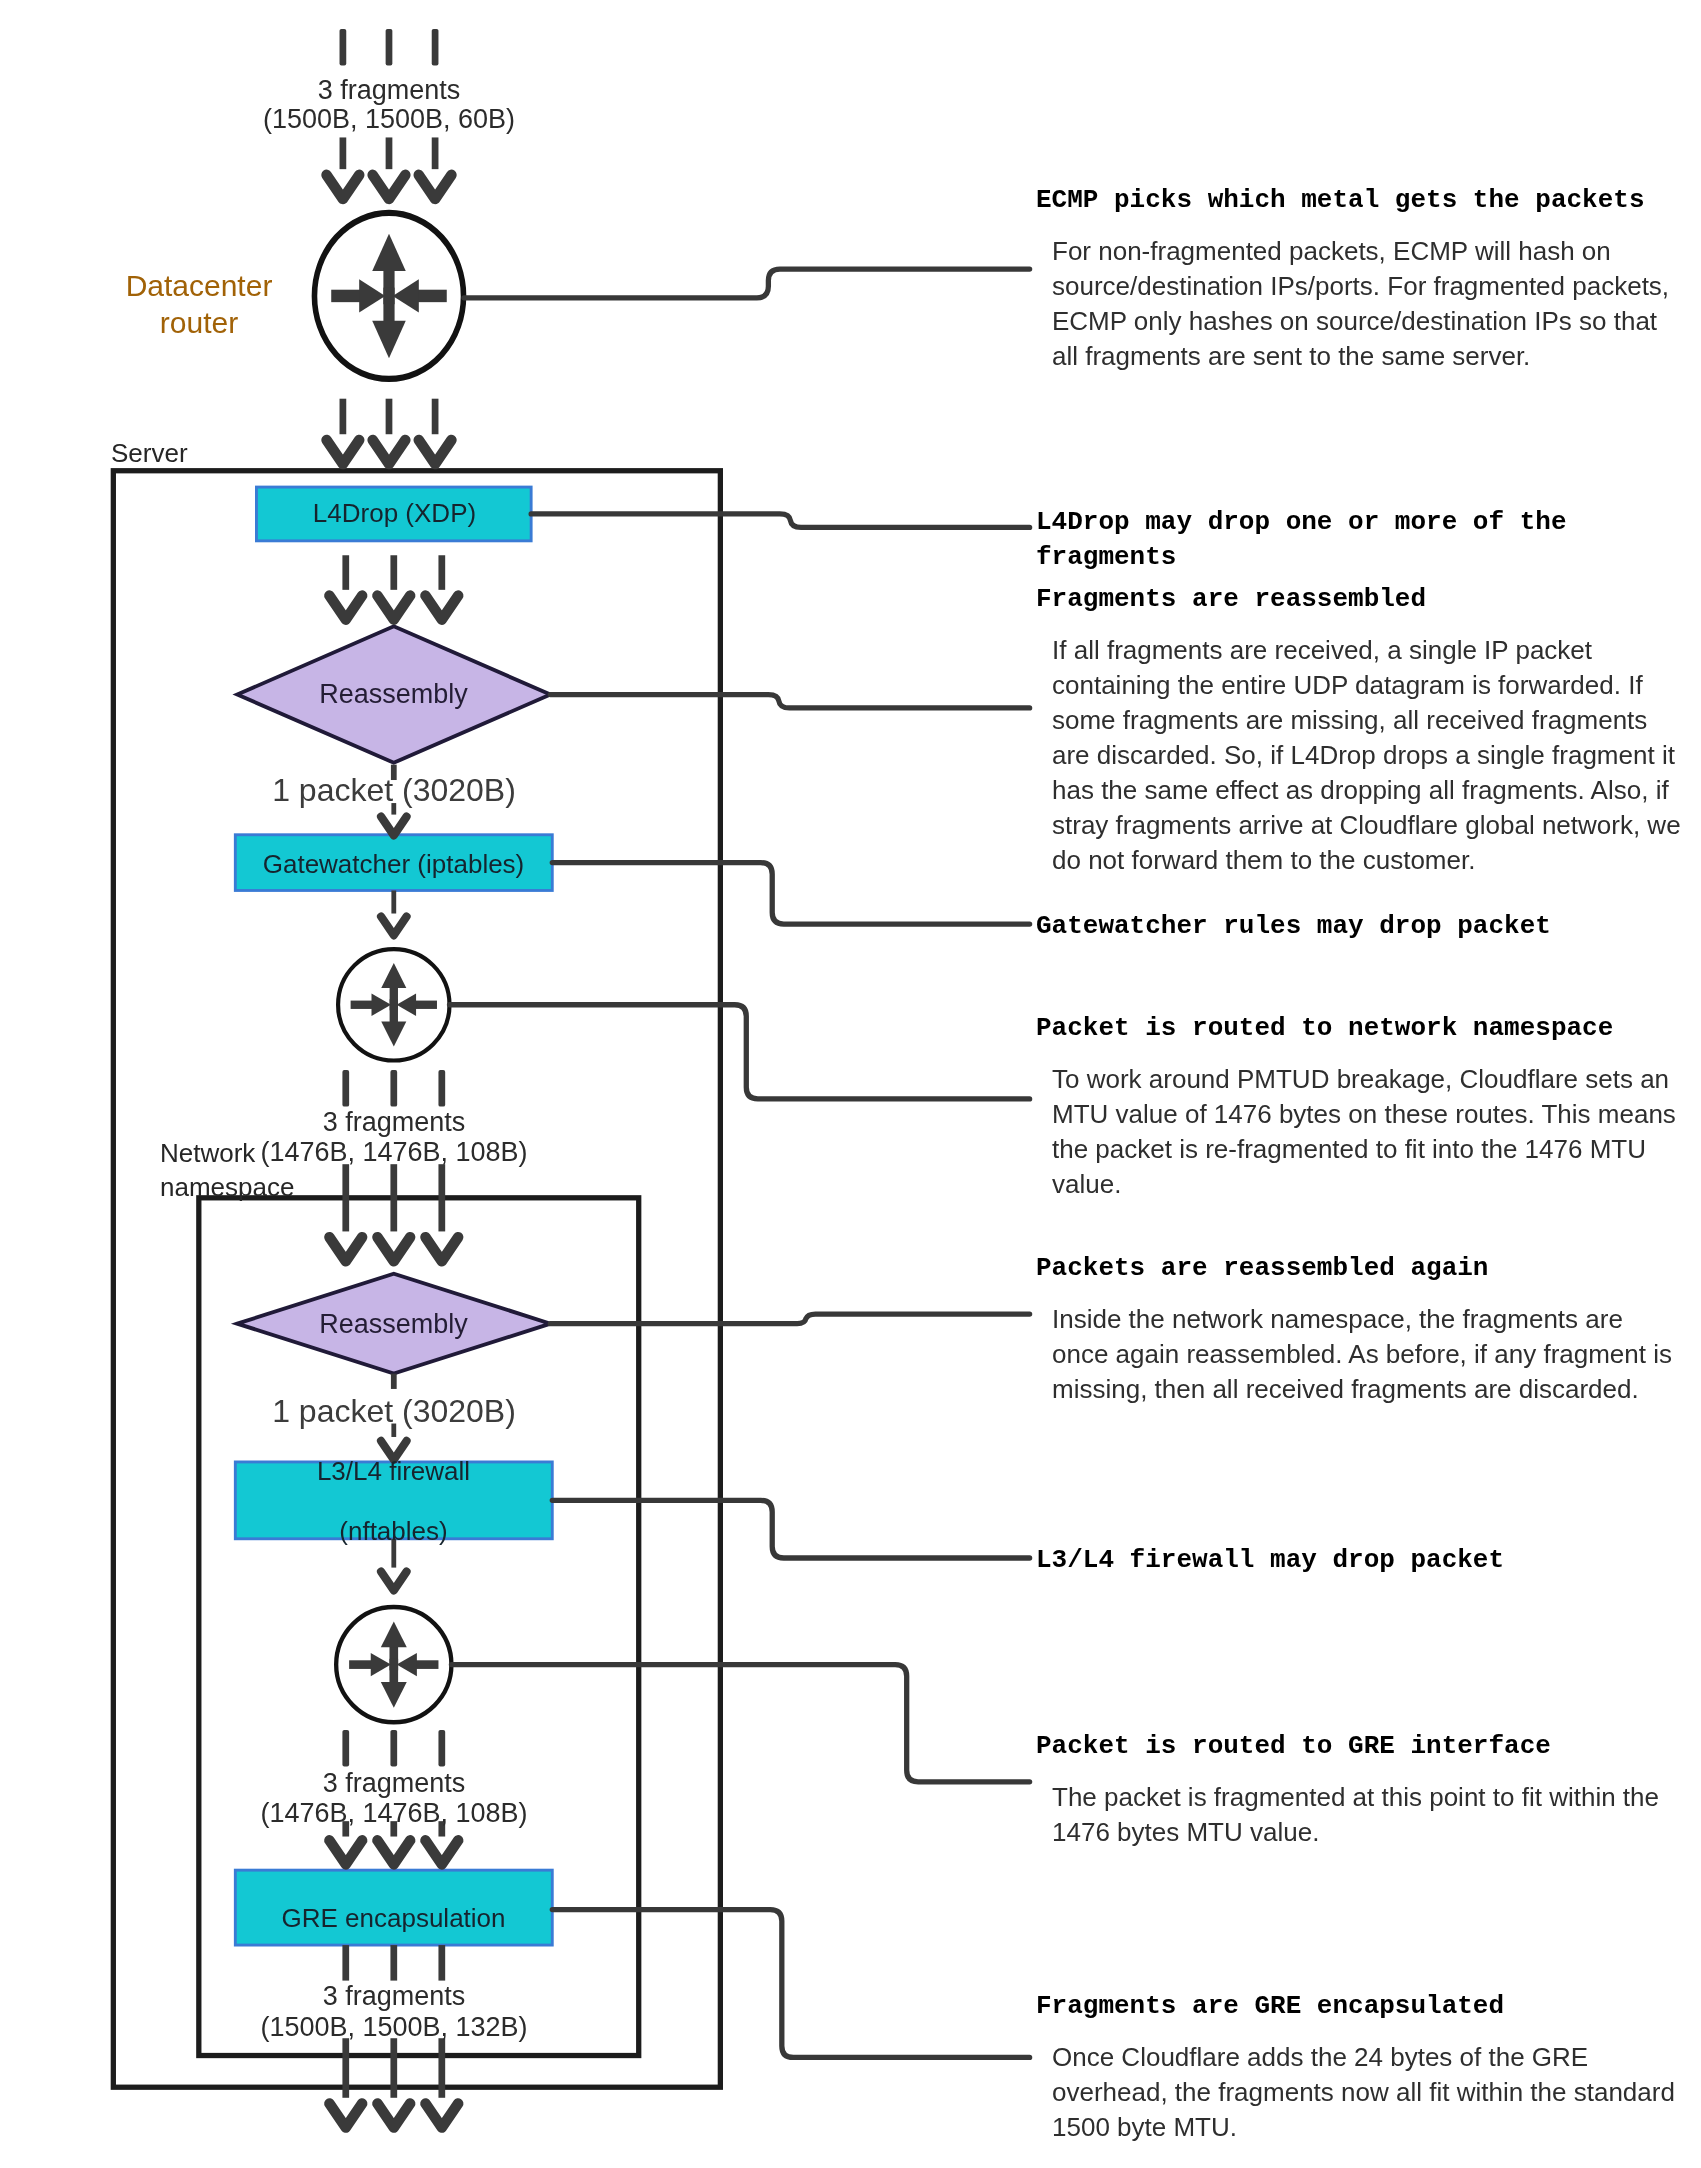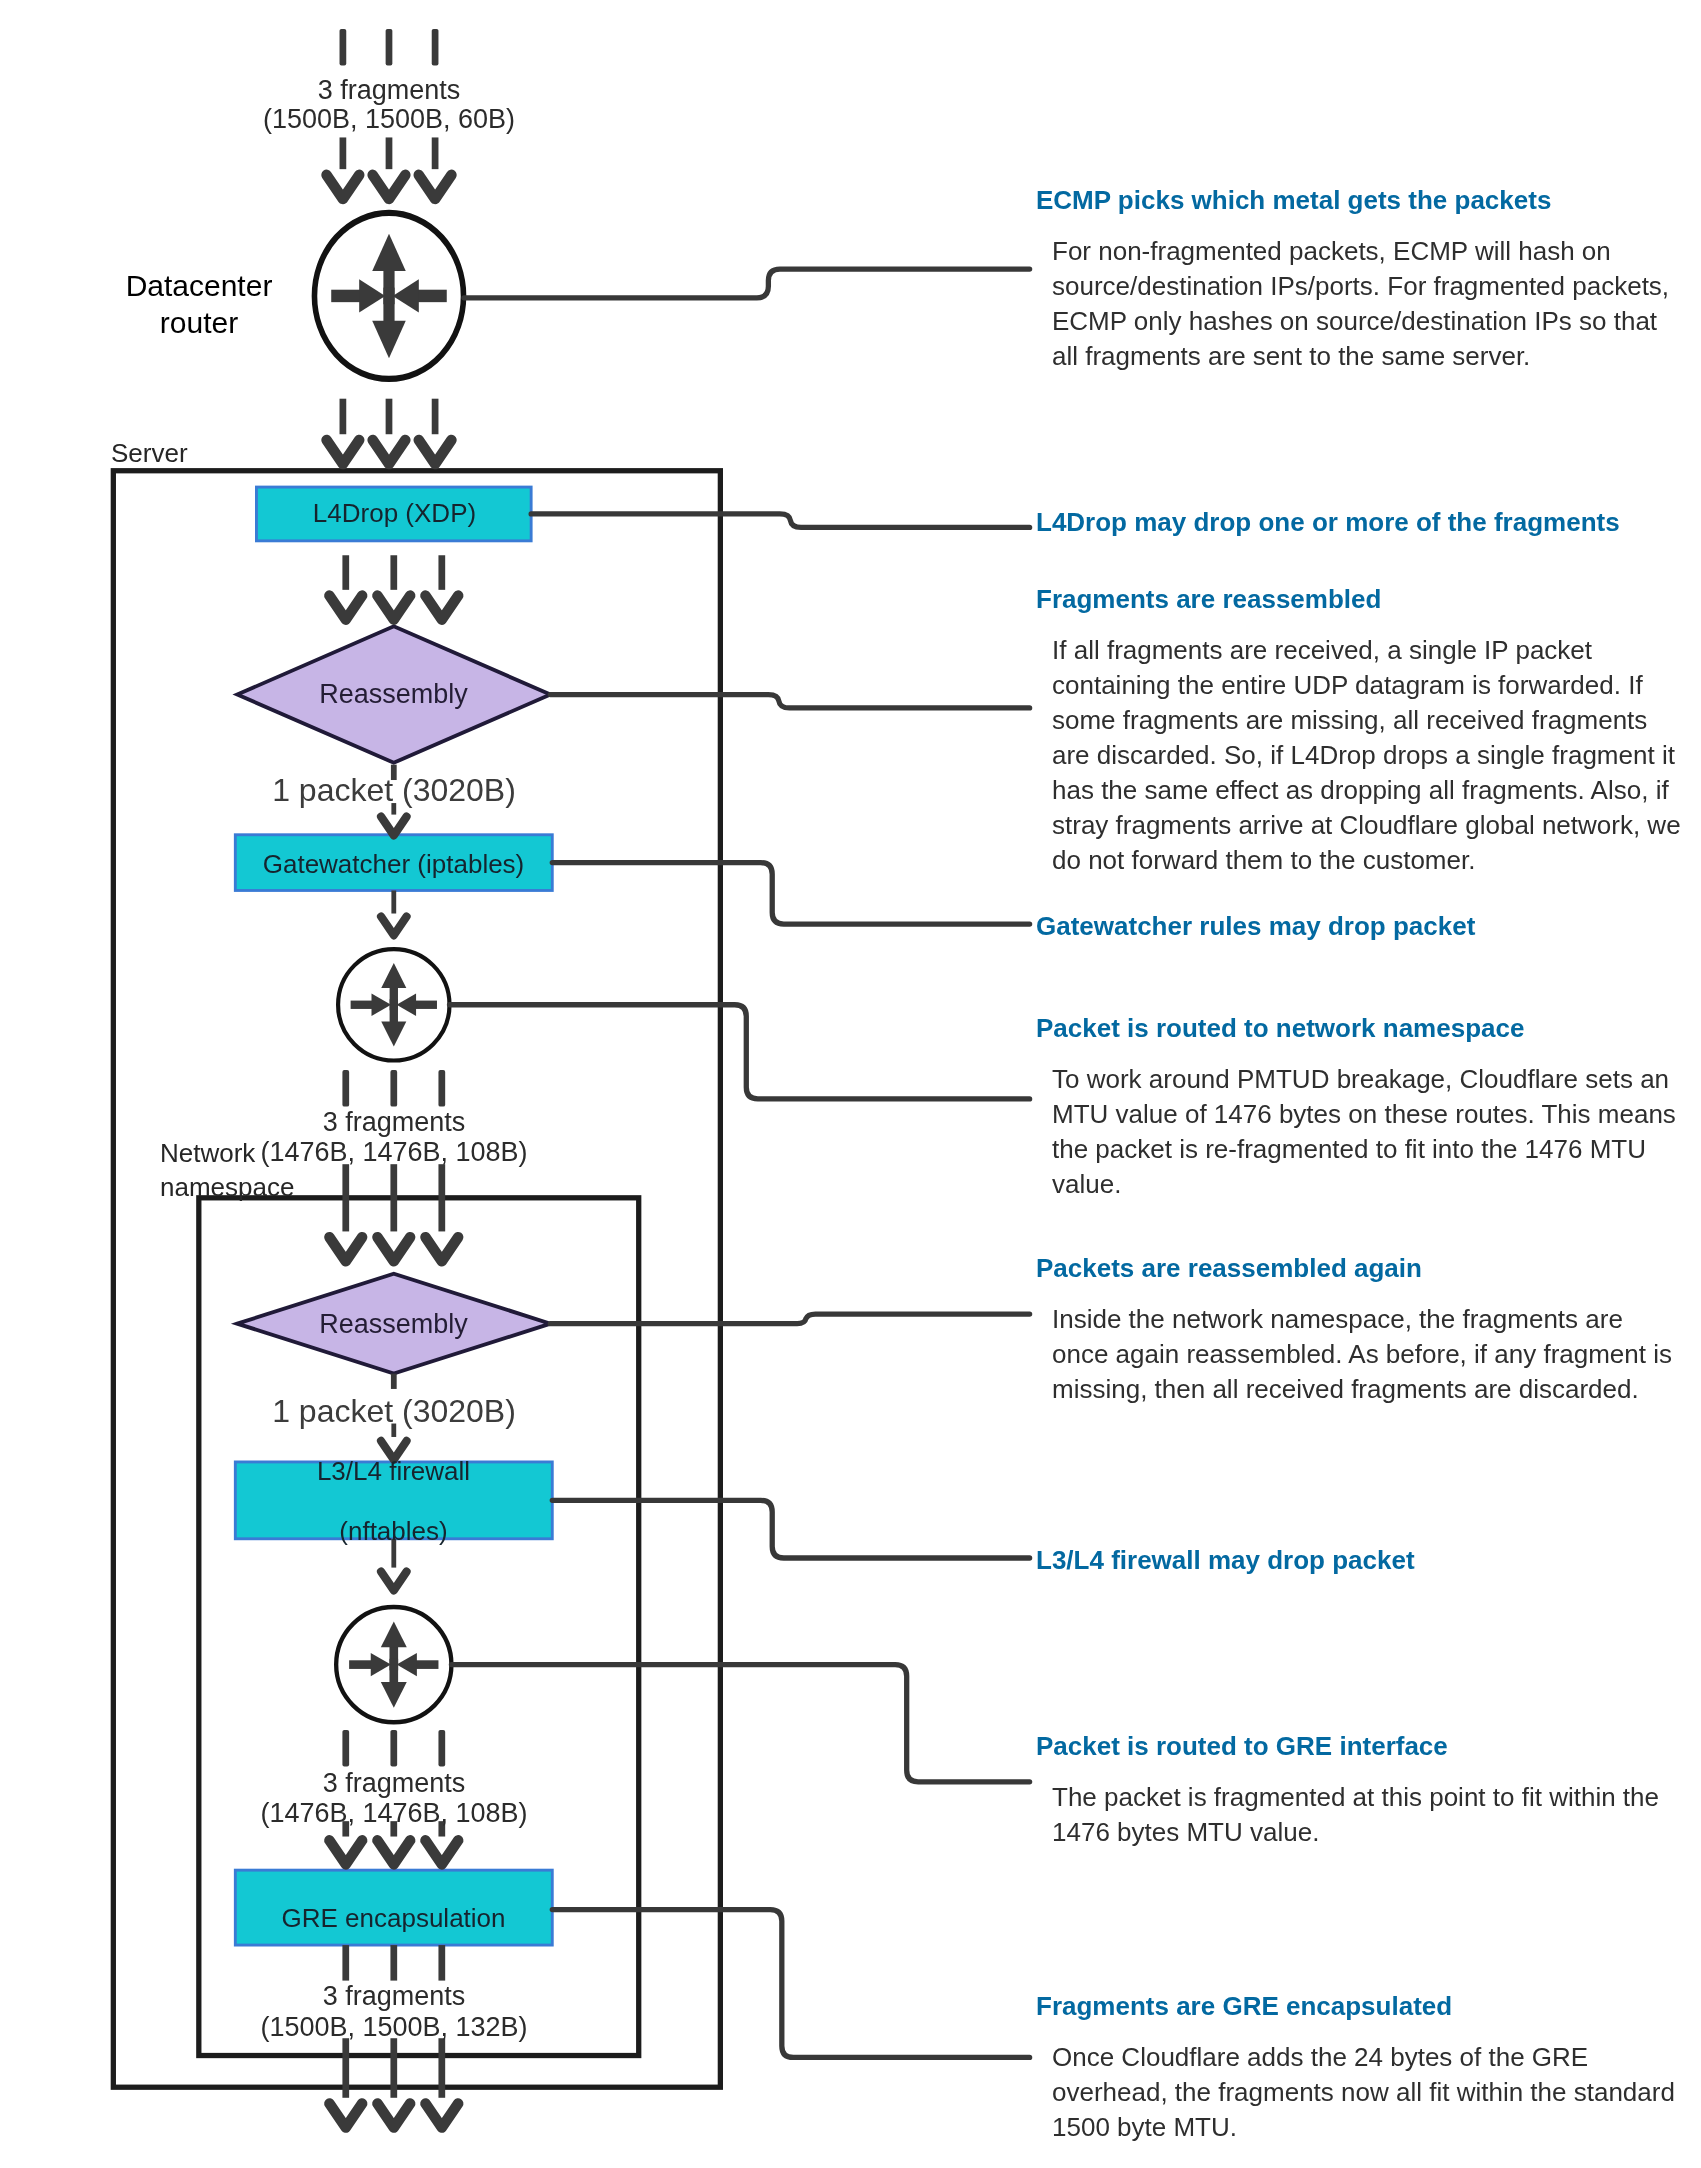--- a/index.html
+++ b/index.html
@@ -18,26 +18,26 @@
   .ink{fill:var(--line);stroke:none;}
   .chev{fill:none;stroke:var(--line);stroke-width:11;stroke-linecap:round;stroke-linejoin:round;}
   .conn{fill:none;stroke:#383838;stroke-width:5.5;stroke-linecap:round;}
 
   
   .lbl{position:absolute;z-index:2;color:#2b2b2b;white-space:nowrap;}
   .ctr{transform:translateX(-50%);text-align:center;}
   .small{font-size:27px;line-height:31px;}
   .packet{font-size:32px;color:#3c3c3c;}
   .zone{font-size:26px;color:#262626;}
-  .dclabel{font-size:30px;line-height:37px;text-align:center;color:#000000;}
+  .dclabel{font-size:30px;line-height:37px;text-align:center;color:#a16207;}
   .boxlbl{position:absolute;z-index:2;display:flex;align-items:center;justify-content:center;
           text-align:center;color:#16242e;font-size:26px;line-height:30px;white-space:pre-line;}
   .diamlbl{color:#241d35;}
   .ann{position:absolute;left:1036px;width:661px;z-index:2;font-size:26px;line-height:35px;color:#2e2e2e;}
-  .ann h3{margin:0;padding:0;font-size:26px;line-height:35px;font-weight:700;color:#0369a1;}
+  .ann h3{margin:0;padding:0;font-size:26px;line-height:35px;font-weight:700;color:#000000;font-family:Liberation Mono, monospace;}
   .ann p{margin:16px;padding:0;}
 </style>
 </head>
 <body>
 
 <svg id="canvas-svg" width="1701" height="2168" viewBox="0 0 1771 2257">
   <defs>
     <g id="dash">
         <rect x="-3.5" y="0" width="7" height="38" rx="2" class="ink"></rect>
       </g>

